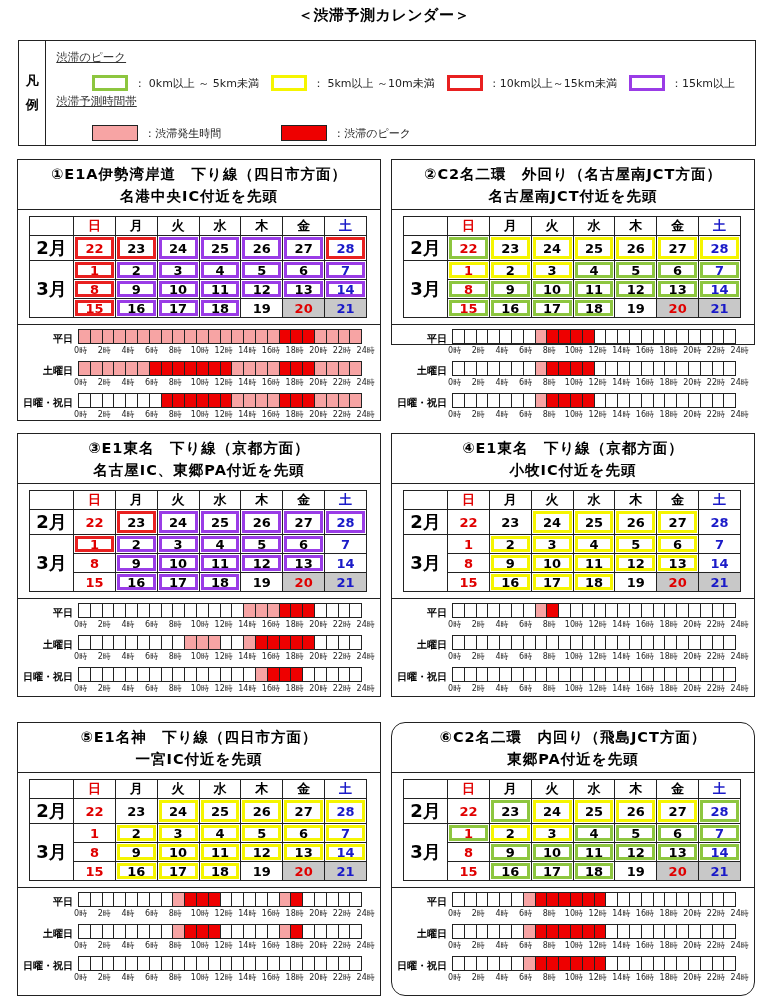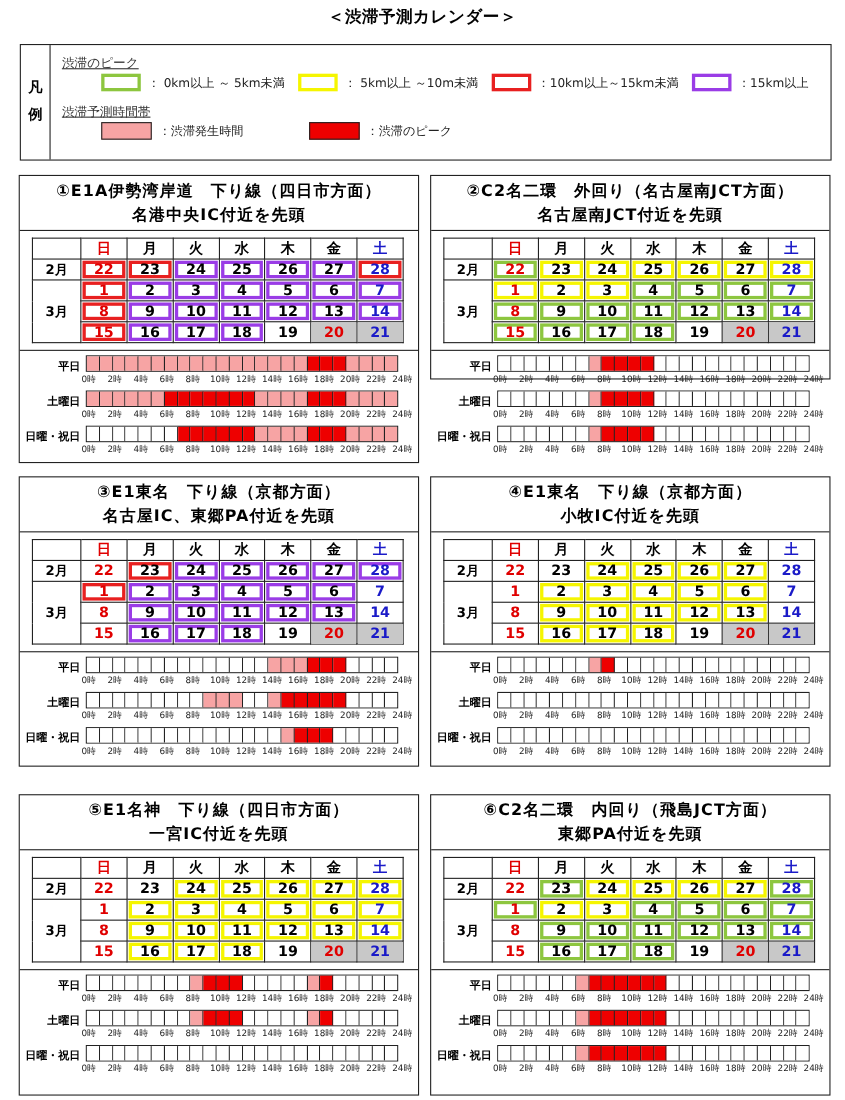--- a/index.html
+++ b/index.html
@@ -3,32 +3,32 @@
 <meta charset="utf-8">
 <style>
   * { box-sizing: border-box; margin: 0; padding: 0; }
   body { width: 768px; height: 1000px; background: #fff; font-family: "DejaVu Sans", sans-serif; color: #000; position: relative; overflow: hidden; }
   .page-title { position: absolute; top: 6px; left: 0; width: 768px; text-align: center; font-size: 15px; font-weight: bold; letter-spacing: 0.5px; }
 
   .legend { position: absolute; left: 18px; top: 40px; width: 738px; height: 106px; border: 1.5px solid #222; display: flex; }
   .legend-label { width: 42px; border-right: 1.5px solid #222; display: flex; flex-direction: column; justify-content: center; align-items: center; font-size: 13px; font-weight: bold; line-height: 24px; }
   .legend-body { flex: 1; padding: 6px 8px 4px 10px; font-size: 11px; }
   .legend-heading { text-decoration: underline; color: #333; font-size: 11.5px; height: 20px; line-height: 20px; }
-  .legend-row { display: flex; align-items: flex-start; height: 24px; padding-left: 36px; }
+  .legend-row { display: flex; align-items: flex-end; height: 24px; padding-left: 36px; }
   .legend-item { display: flex; align-items: center; margin-right: 12px; }
   .legend-swatch { width: 36px; height: 16px; margin-right: 6px; background: #fff; }
   .legend-fill { width: 46px; height: 16px; margin-right: 6px; border: 1.5px solid #222; }
   .legend-text { white-space: nowrap; color: #222; }
 
   .panel { position: absolute; width: 364px; border: 1.5px solid #222; background: #fff; }
   .panel-title { height: 50px; border-bottom: 1.5px solid #222; text-align: center; font-weight: bold; font-size: 14.5px; line-height: 22px; padding-top: 3px; letter-spacing: 1px; }
   .cal-wrap { padding: 6px 12px 6px 11px; }
   table.cal { border-collapse: collapse; width: 338px; table-layout: fixed; }
   table.cal td { border: 1.5px solid #222; text-align: center; font-weight: bold; font-size: 13px; height: 19px; padding: 0; position: relative; }
-  table.cal td.monthcell { width: 44px; font-size: 12px; }
+  table.cal td.monthcell { width: 44px; font-size: 18px; }
   table.cal td.dh { font-size: 13px; }
   .sun { color: #e00000; }
   .sat { color: #1a1ac8; }
   .day-inner { position: absolute; inset: 1px; display: flex; align-items: center; justify-content: center; }
   .b-green .day-inner { border: 3px solid #8dc63f; }
   .b-yellow .day-inner { border: 3px solid #f5f500; }
   .b-red .day-inner { border: 3px solid #e82020; }
   .b-purple .day-inner { border: 3px solid #9a3ce6; }
   td.grey { background: #c8c8c8; }
 
@@ -1362,21 +1362,21 @@
               <span class="tl-tick" style="left:66.67%">16時</span>
               <span class="tl-tick" style="left:75.00%">18時</span>
               <span class="tl-tick" style="left:83.33%">20時</span>
               <span class="tl-tick" style="left:91.67%">22時</span>
               <span class="tl-tick" style="left:100.00%">24時</span>
             </div>
           </div>
         </div>
       </div>
     </div>
-    <div class="panel" style="left: 391px; top: 722px; height: 274px;">
+    <div class="panel" style="left: 391px; top: 722px; height: 274px; border-radius: 14px;">
       <div class="panel-title">
       <div>⑥C2名二環　内回り（飛島JCT方面）</div>
       <div>東郷PA付近を先頭</div>
     </div>
     <div class="cal-wrap">
         <table class="cal">
           <tbody>
             <tr>
               <td class="monthcell"></td>
               <td class="dh sun">日</td>

